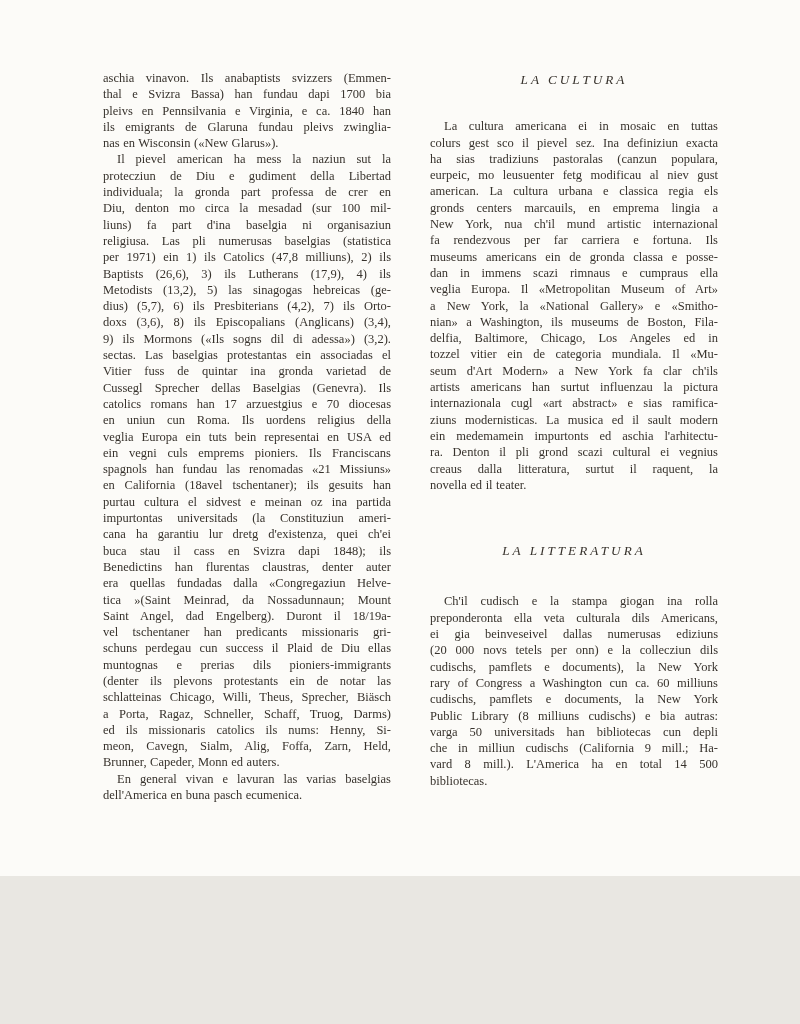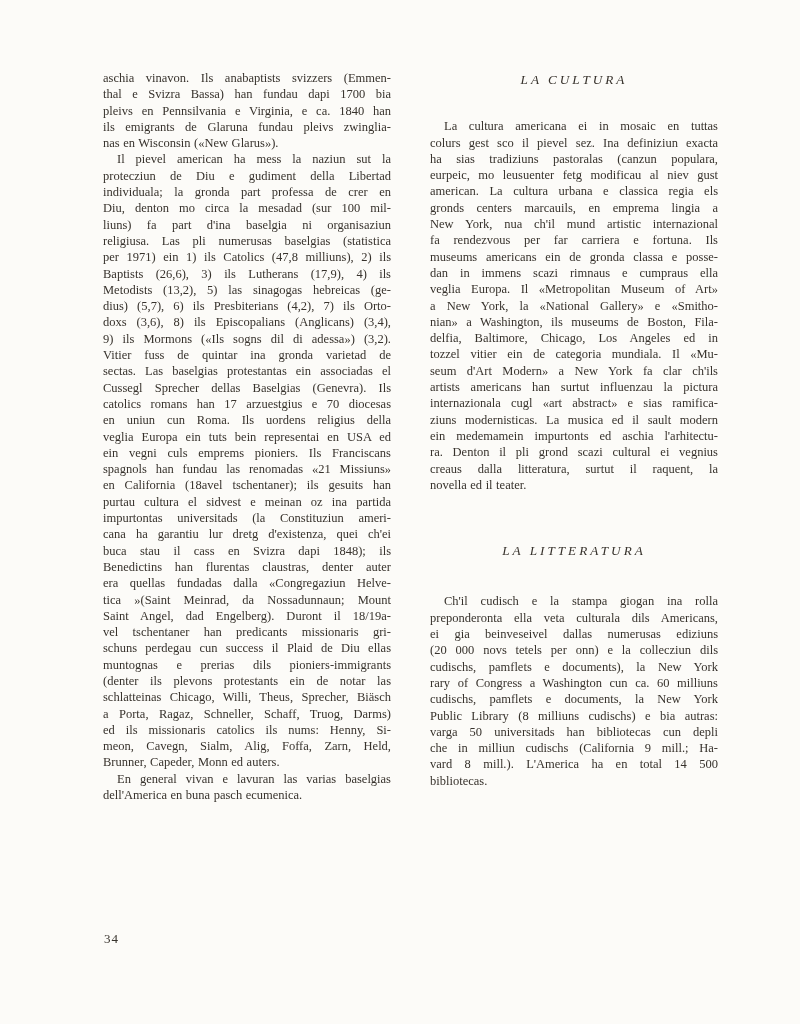--- a/index.html
+++ b/index.html
@@ -1,18 +1,18 @@
 <!DOCTYPE html>
 <html><head>
 <meta charset="utf-8">
 <style>
   html,body { margin:0; padding:0; background:#e9e7e2; }
   .page {
     position:relative;
-    width:800px; height:1024px;
+    width:800px; height:876px;
     margin:0 auto;
     background:#fcfbf8;
     color:#37322c;
     font-family:"Liberation Serif","DejaVu Serif",serif;
     overflow:hidden;
   }
   .col {
     position:absolute;
     width:288px;
     font-size:12.5px;
@@ -64,22 +64,22 @@
         <div class="tline">individuala; la gronda part professa de crer en</div>
         <div class="tline">Diu, denton mo circa la mesadad (sur 100 mil-</div>
         <div class="tline">liuns) fa part d'ina baselgia ni organisaziun</div>
         <div class="tline">religiusa. Las pli numerusas baselgias (statistica</div>
         <div class="tline">per 1971) ein 1) ils Catolics (47,8 milliuns), 2) ils</div>
         <div class="tline">Baptists (26,6), 3) ils Lutherans (17,9), 4) ils</div>
         <div class="tline">Metodists (13,2), 5) las sinagogas hebreicas (ge-</div>
         <div class="tline">dius) (5,7), 6) ils Presbiterians (4,2), 7) ils Orto-</div>
         <div class="tline">doxs (3,6), 8) ils Episcopalians (Anglicans) (3,4),</div>
         <div class="tline">9) ils Mormons («Ils sogns dil di adessa») (3,2).</div>
+        <div class="tline">sectas. Las baselgias protestantas ein associadas el</div>
         <div class="tline">Vitier fuss de quintar ina gronda varietad de</div>
-        <div class="tline">sectas. Las baselgias protestantas ein associadas el</div>
         <div class="tline">Cussegl Sprecher dellas Baselgias (Genevra). Ils</div>
         <div class="tline">catolics romans han 17 arzuestgius e 70 diocesas</div>
         <div class="tline">en uniun cun Roma. Ils uordens religius della</div>
         <div class="tline">veglia Europa ein tuts bein representai en USA ed</div>
         <div class="tline">ein vegni culs emprems pioniers. Ils Franciscans</div>
         <div class="tline">spagnols han fundau las renomadas «21 Missiuns»</div>
         <div class="tline">en California (18avel tschentaner); ils gesuits han</div>
         <div class="tline">purtau cultura el sidvest e meinan oz ina partida</div>
         <div class="tline">impurtontas universitads (la Constituziun ameri-</div>
         <div class="tline">cana ha garantiu lur dretg d'existenza, quei ch'ei</div>

